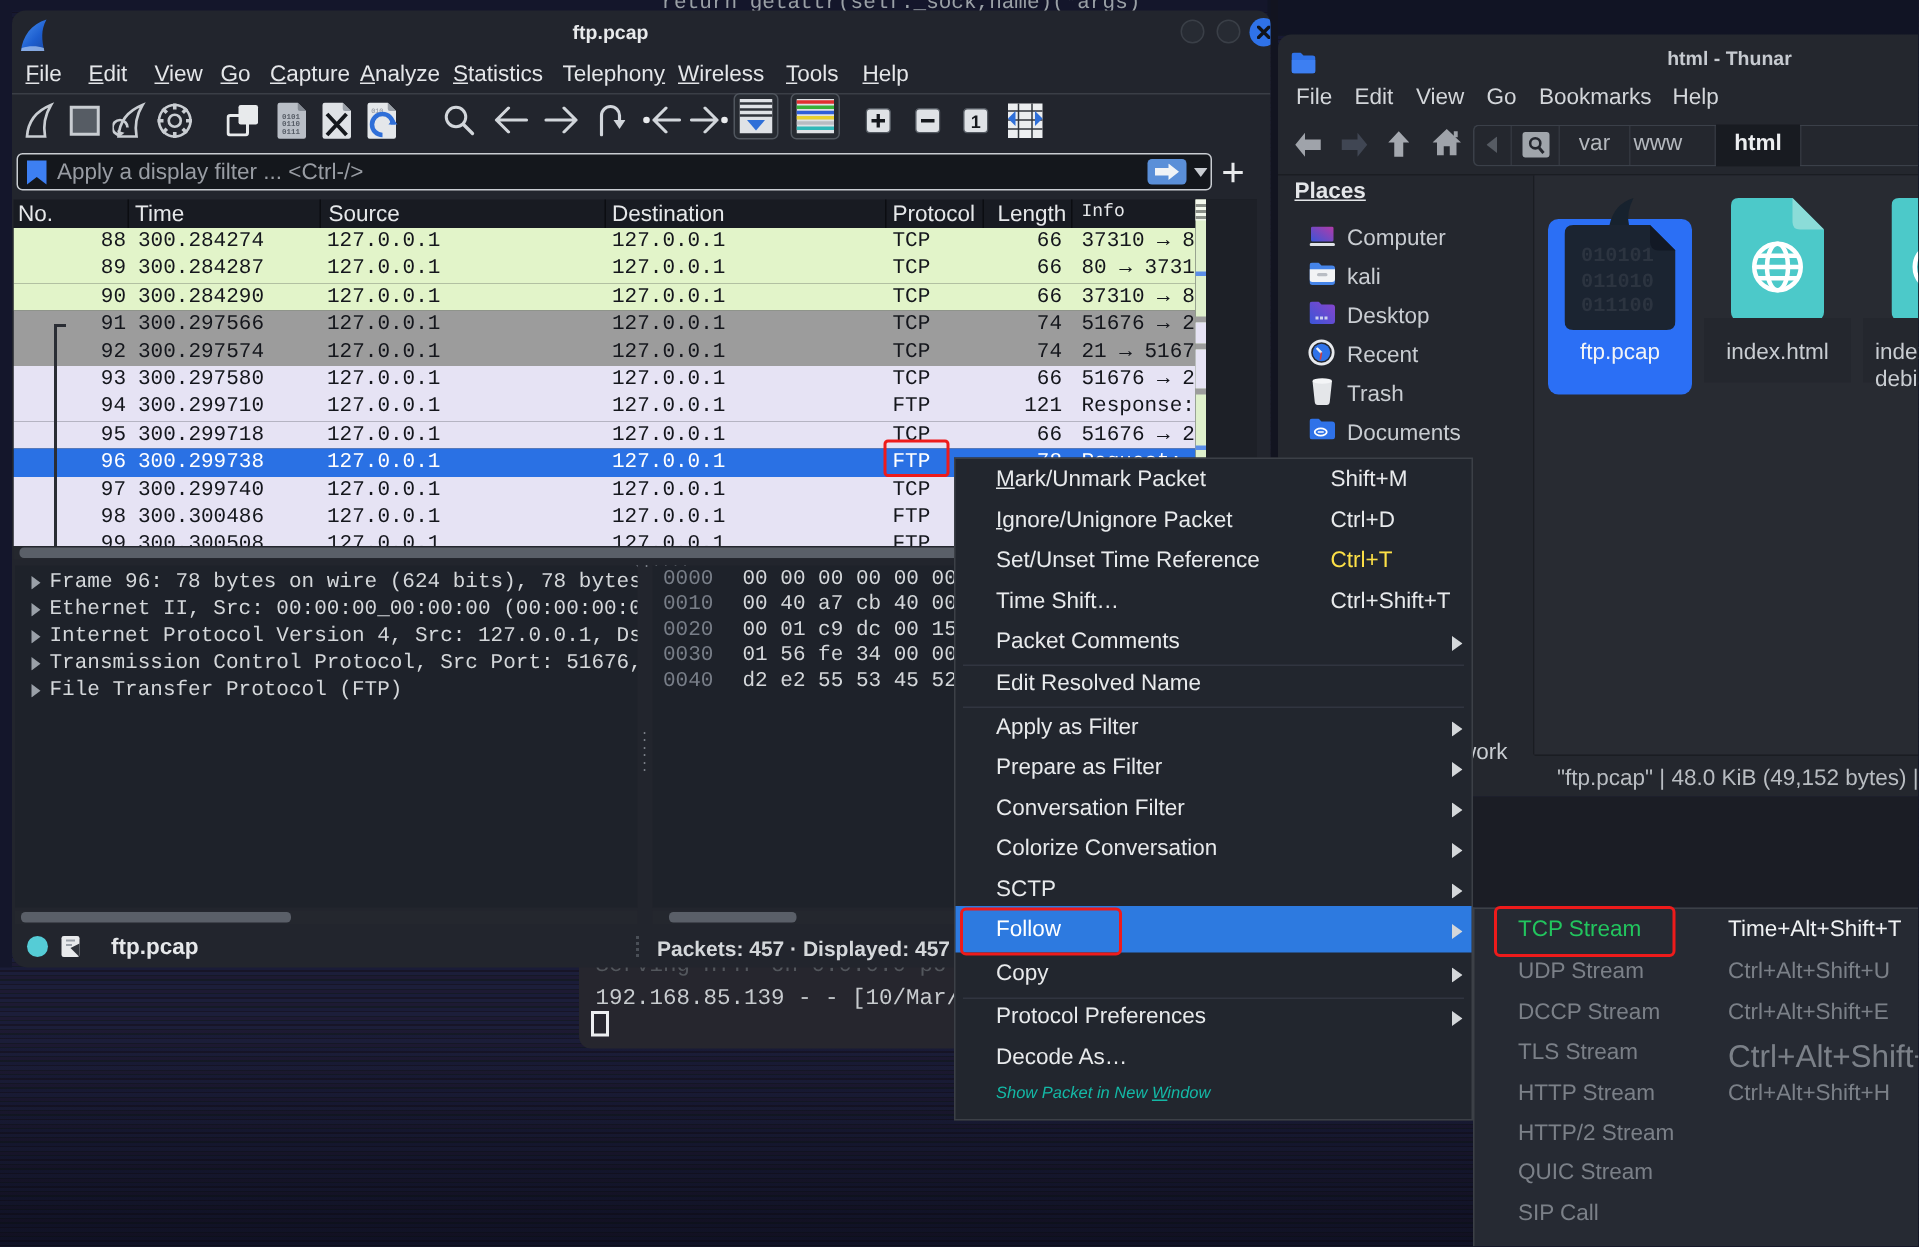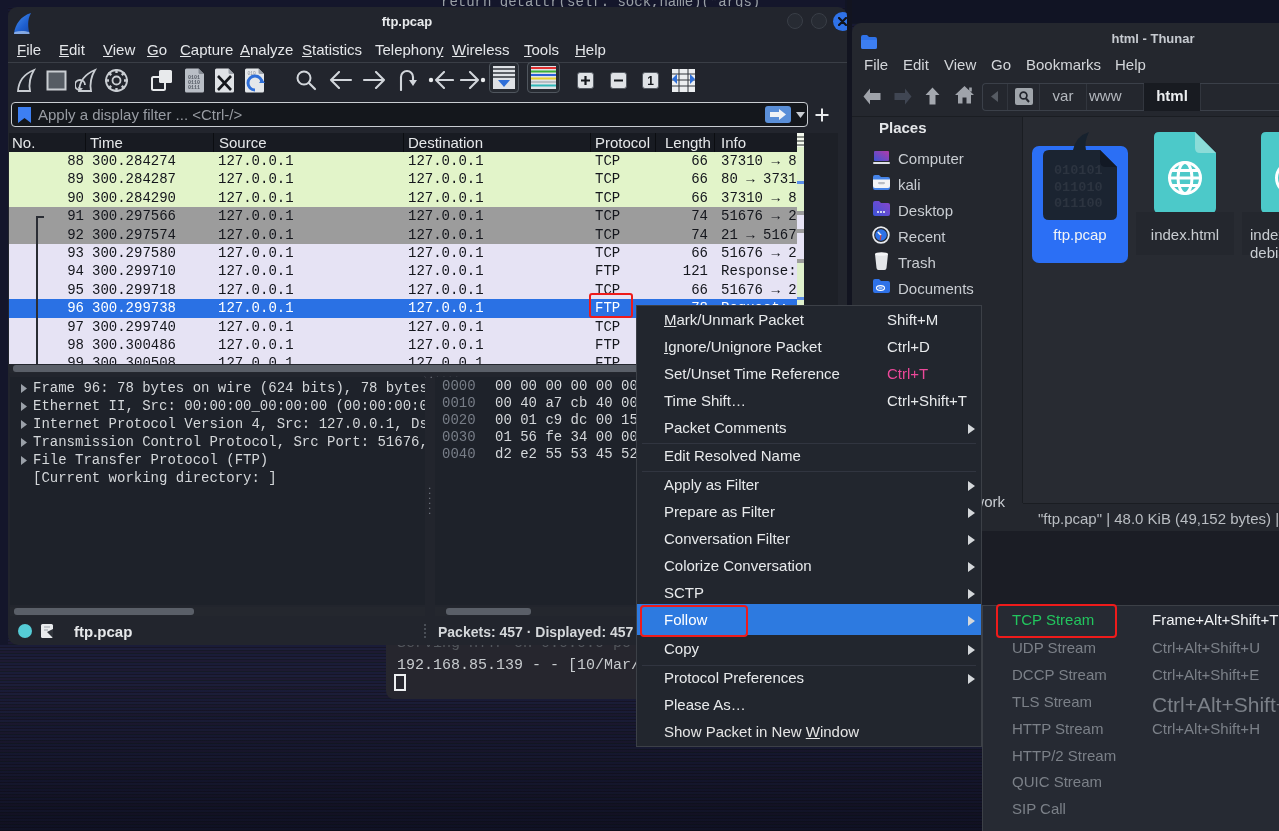--- a/index.html
+++ b/index.html
@@ -71,21 +71,21 @@
   <div class="abs" style="left:188px;top:64px;width:46px;height:19px;color:#b4b8be;font-size:15px;text-align:center;">var</div>
   <div class="abs" style="left:234px;top:61px;width:1px;height:26px;background:#32363e;"></div>
   <div class="abs" style="left:237px;top:64px;width:52px;height:19px;color:#b4b8be;font-size:15px;text-align:left;">www</div>
   <div class="abs" style="left:291px;top:61px;width:1px;height:26px;background:#32363e;"></div>
   <div class="abs" style="left:292px;top:60px;width:56px;height:28px;background:#181b21;"></div>
   <div class="abs" style="left:292px;top:64px;width:56px;height:19px;color:#eceef0;font-size:15px;font-weight:bold;text-align:center;">html</div>
   <div class="abs" style="left:348px;top:61px;width:1px;height:26px;background:#32363e;"></div>
 
   <div class="abs" style="left:0px;top:93px;width:427px;height:1px;background:#1a1d22;"></div>
 
-  <div class="abs" style="left:27px;top:96px;color:#e4e6e9;font-size:15px;font-weight:bold;">Places</div>
+  <div class="abs" style="left:11px;top:96px;color:#e4e6e9;font-size:15px;font-weight:bold;text-decoration:underline;">Places</div>
 
   <svg class="abs" style="left:21px;top:128px;" width="17" height="14" viewBox="0 0 17 14">
         <rect x="1" y="0" width="15" height="10" rx="1" fill="url(#gcomp)"></rect>
         <rect x="0" y="11" width="17" height="2" rx="1" fill="#dfe2e6"></rect>
         <defs>
           <linearGradient id="gcomp" x1="0" y1="1" x2="1" y2="0">
             <stop offset="0" stop-color="#3a55d8"></stop>
             <stop offset="1" stop-color="#b43aa8"></stop>
           </linearGradient>
         </defs>
@@ -335,21 +335,21 @@
         <path d="M7,0.5 v13 M0.5,7 h13" stroke="#e8eaec" stroke-width="2"></path>
       </svg>
 
   <div class="abs" style="left:1px;top:126px;width:829px;height:19px;background:#181b22;"></div>
   <div class="abs" style="left:4px;top:127px;color:#e6e8ea;font-size:15px;">No.</div>
   <div class="abs" style="left:82px;top:127px;color:#e6e8ea;font-size:15px;">Time</div>
   <div class="abs" style="left:211px;top:127px;color:#e6e8ea;font-size:15px;">Source</div>
   <div class="abs" style="left:400px;top:127px;color:#e6e8ea;font-size:15px;">Destination</div>
   <div class="abs" style="left:587px;top:127px;color:#e6e8ea;font-size:15px;">Protocol</div>
   <div class="abs" style="left:657px;top:127px;color:#e6e8ea;font-size:15px;">Length</div>
-  <div class="abs" style="left:713px;top:127px;color:#e6e8ea;font-size:15px;">Info</div>
+  <div class="abs" style="left:713px;top:127px;color:#e6e8ea;font-size:12px;font-family:Liberation Mono, monospace;">Info</div>
   <div class="abs" style="left:77px;top:126px;width:1px;height:19px;background:#0b0d11;"></div>
   <div class="abs" style="left:205px;top:126px;width:1px;height:19px;background:#0b0d11;"></div>
   <div class="abs" style="left:395px;top:126px;width:1px;height:19px;background:#0b0d11;"></div>
   <div class="abs" style="left:582px;top:126px;width:1px;height:19px;background:#0b0d11;"></div>
   <div class="abs" style="left:647px;top:126px;width:1px;height:19px;background:#0b0d11;"></div>
   <div class="abs" style="left:706px;top:126px;width:1px;height:19px;background:#0b0d11;"></div>
   <div class="abs" style="left:1px;top:145px;width:788px;height:212px;overflow:hidden;">
   <div class="abs mono" style="left:0;top:0.0px;width:788px;height:18.4px;background:#e2f4c9;color:#14161c;font-size:14px;line-height:18.4px;white-space:pre;"><span class="abs" style="left:5px;width:70px;text-align:right;">88</span><span class="abs" style="left:83px;">300.284274</span><span class="abs" style="left:209px;">127.0.0.1</span><span class="abs" style="left:399px;">127.0.0.1</span><span class="abs" style="left:586px;">TCP</span><span class="abs" style="left:640px;width:59px;text-align:right;">66</span><span class="abs" style="left:712px;">37310 → 80 [ACK] Seq=1 Ack=1</span></div>
   <div class="abs mono" style="left:0;top:18.4px;width:788px;height:18.4px;background:#e2f4c9;color:#14161c;font-size:14px;line-height:18.4px;white-space:pre;"><span class="abs" style="left:5px;width:70px;text-align:right;">89</span><span class="abs" style="left:83px;">300.284287</span><span class="abs" style="left:209px;">127.0.0.1</span><span class="abs" style="left:399px;">127.0.0.1</span><span class="abs" style="left:586px;">TCP</span><span class="abs" style="left:640px;width:59px;text-align:right;">66</span><span class="abs" style="left:712px;">80 → 37310 [ACK] Seq=1 Ack=1</span></div>
   <div class="abs mono" style="left:0;top:36.8px;width:788px;height:18.4px;background:#e2f4c9;color:#14161c;font-size:14px;line-height:18.4px;white-space:pre;"><span class="abs" style="left:5px;width:70px;text-align:right;">90</span><span class="abs" style="left:83px;">300.284290</span><span class="abs" style="left:209px;">127.0.0.1</span><span class="abs" style="left:399px;">127.0.0.1</span><span class="abs" style="left:586px;">TCP</span><span class="abs" style="left:640px;width:59px;text-align:right;">66</span><span class="abs" style="left:712px;">37310 → 80 [ACK] Seq=2 Ack=2</span></div>
@@ -396,21 +396,20 @@
         </svg>
   <div class="abs mono" style="left:23px;top:38px;color:#d4d7da;font-size:14px;line-height:18px;white-space:pre;">Internet Protocol Version 4, Src: 127.0.0.1, Dst: 127.0.0.1</div>
   <svg class="abs" style="left:10px;top:61px;" width="8" height="9" viewBox="0 0 8 9">
           <path d="M1,0 L7,4.5 L1,9 Z" fill="#9aa0a8"></path>
         </svg>
   <div class="abs mono" style="left:23px;top:56px;color:#d4d7da;font-size:14px;line-height:18px;white-space:pre;">Transmission Control Protocol, Src Port: 51676, Dst Port: 21</div>
   <svg class="abs" style="left:10px;top:79px;" width="8" height="9" viewBox="0 0 8 9">
           <path d="M1,0 L7,4.5 L1,9 Z" fill="#9aa0a8"></path>
         </svg>
   <div class="abs mono" style="left:23px;top:74px;color:#d4d7da;font-size:14px;line-height:18px;white-space:pre;">File Transfer Protocol (FTP)</div>
-  <div class="abs mono" style="left:23px;top:92px;color:#d4d7da;font-size:14px;line-height:18px;white-space:pre;">[Current working directory: ]</div>
   </div>
   <div class="abs mono" style="left:419px;top:478px;color:#7a7f88;font-size:9px;line-height:5px;">.<br>.<br>.<br>.<br>.<br>.</div>
   <div class="abs" style="left:427px;top:370px;width:403px;height:228px;background:#1e222a;overflow:hidden;">
   <div class="abs mono" style="left:7px;top:1px;color:#787e88;font-size:14px;line-height:17px;">0000</div>
   <div class="abs mono" style="left:60px;top:1px;color:#d4d7da;font-size:14px;line-height:17px;white-space:pre;">00 00 00 00 00 00 00 00 00 00 00 00 08 00 45 10</div>
   <div class="abs mono" style="left:7px;top:18px;color:#787e88;font-size:14px;line-height:17px;">0010</div>
   <div class="abs mono" style="left:60px;top:18px;color:#d4d7da;font-size:14px;line-height:17px;white-space:pre;">00 40 a7 cb 40 00 40 06 94 aa 7f 00 00 01 7f 00</div>
   <div class="abs mono" style="left:7px;top:35px;color:#787e88;font-size:14px;line-height:17px;">0020</div>
   <div class="abs mono" style="left:60px;top:35px;color:#d4d7da;font-size:14px;line-height:17px;white-space:pre;">00 01 c9 dc 00 15 fe 34 19 52 7e 61 02 88 80 18</div>
   <div class="abs mono" style="left:7px;top:52px;color:#787e88;font-size:14px;line-height:17px;">0030</div>
@@ -436,21 +435,21 @@
 
 <div class="abs" style="left:852px;top:531px;width:427px;height:74px;background:#1b1d25;"></div>
 
 <div class="abs" id="cmenu" style="left:636px;top:305px;width:346px;height:442px;background:#22262e;border:1px solid #3c4047;box-sizing:border-box;">
   <div class="abs" style="left:0px;top:298px;width:344px;height:31px;background:#2d7ae0;"></div>
   <div class="abs" style="left:27px;top:5px;color:#e8eaec;font-size:15px;white-space:pre;"><u>M</u>ark/Unmark Packet</div>
   <div class="abs" style="left:250px;top:5px;color:#e8eaec;font-size:15px;">Shift+M</div>
   <div class="abs" style="left:27px;top:32px;color:#e8eaec;font-size:15px;white-space:pre;"><u>I</u>gnore/Unignore Packet</div>
   <div class="abs" style="left:250px;top:32px;color:#e8eaec;font-size:15px;">Ctrl+D</div>
   <div class="abs" style="left:27px;top:59px;color:#e8eaec;font-size:15px;white-space:pre;">Set/Unset Time Reference</div>
-  <div class="abs" style="left:250px;top:59px;color:#ec4899;font-size:15px;">Ctrl+T</div>
+  <div class="abs" style="left:250px;top:59px;color:#fde047;font-size:15px;">Ctrl+T</div>
   <div class="abs" style="left:27px;top:86px;color:#e8eaec;font-size:15px;white-space:pre;">Time Shift…</div>
   <div class="abs" style="left:250px;top:86px;color:#e8eaec;font-size:15px;">Ctrl+Shift+T</div>
   <div class="abs" style="left:27px;top:113px;color:#e8eaec;font-size:15px;white-space:pre;">Packet Comments</div>
   <svg class="abs" style="left:331px;top:118px;" width="7" height="10" viewBox="0 0 7 10">
         <path d="M0,0 L7,5 L0,10 Z" fill="#d4d7da"></path>
       </svg>
   <div class="abs" style="left:27px;top:141px;color:#e8eaec;font-size:15px;white-space:pre;">Edit Resolved Name</div>
   <div class="abs" style="left:27px;top:170px;color:#e8eaec;font-size:15px;white-space:pre;text-align:right;">Apply as Filter</div>
   <svg class="abs" style="left:331px;top:175px;" width="7" height="10" viewBox="0 0 7 10">
         <path d="M0,0 L7,5 L0,10 Z" fill="#d4d7da"></path>
@@ -476,31 +475,31 @@
         <path d="M0,0 L7,5 L0,10 Z" fill="#d4d7da"></path>
       </svg>
   <div class="abs" style="left:27px;top:334px;color:#e8eaec;font-size:15px;white-space:pre;">Copy</div>
   <svg class="abs" style="left:331px;top:339px;" width="7" height="10" viewBox="0 0 7 10">
         <path d="M0,0 L7,5 L0,10 Z" fill="#d4d7da"></path>
       </svg>
   <div class="abs" style="left:27px;top:363px;color:#e8eaec;font-size:15px;white-space:pre;">Protocol Preferences</div>
   <svg class="abs" style="left:331px;top:368px;" width="7" height="10" viewBox="0 0 7 10">
         <path d="M0,0 L7,5 L0,10 Z" fill="#d4d7da"></path>
       </svg>
-  <div class="abs" style="left:27px;top:390px;color:#e8eaec;font-size:15px;white-space:pre;">Please As…</div>
-  <div class="abs" style="left:27px;top:417px;color:#e5e5e5;font-size:15px;white-space:pre;">Show Packet in New <u>W</u>indow</div>
+  <div class="abs" style="left:27px;top:390px;color:#e8eaec;font-size:15px;white-space:pre;">Decode As…</div>
+  <div class="abs" style="left:27px;top:417px;color:#14b8a6;font-size:11px;white-space:pre;font-style:italic;">Show Packet in New <u>W</u>indow</div>
   <div class="abs" style="left:5px;top:137.0px;width:334px;height:1px;background:#313540;"></div>
   <div class="abs" style="left:5px;top:165.0px;width:334px;height:1px;background:#313540;"></div>
   <div class="abs" style="left:5px;top:358.5px;width:334px;height:1px;background:#313540;"></div>
   <div class="abs" style="left:3px;top:299px;width:108px;height:32px;border:2.5px solid #ee1b1b;border-radius:4px;box-sizing:border-box;"></div>
 </div>
 
 <div class="abs" id="smenu" style="left:982px;top:605px;width:297px;height:226px;background:#262a33;border:1px solid #3c4047;border-right:none;border-bottom:none;box-sizing:border-box;">
   <div class="abs" style="left:29px;top:5px;color:#22c55e;font-size:15px;">TCP Stream</div>
-  <div class="abs" style="left:169px;top:5px;color:#f0f2f4;font-size:15px;">Frame+Alt+Shift+T</div>
+  <div class="abs" style="left:169px;top:5px;color:#f0f2f4;font-size:15px;">Time+Alt+Shift+T</div>
   <div class="abs" style="left:29px;top:33px;color:#7b8088;font-size:15px;">UDP Stream</div>
   <div class="abs" style="left:169px;top:33px;color:#7b8088;font-size:15px;">Ctrl+Alt+Shift+U</div>
   <div class="abs" style="left:29px;top:60px;color:#7b8088;font-size:15px;">DCCP Stream</div>
   <div class="abs" style="left:169px;top:60px;color:#7b8088;font-size:15px;">Ctrl+Alt+Shift+E</div>
   <div class="abs" style="left:29px;top:87px;color:#7b8088;font-size:15px;">TLS Stream</div>
   <div class="abs" style="left:169px;top:87px;color:#7b8088;font-size:21px;">Ctrl+Alt+Shift+S</div>
   <div class="abs" style="left:29px;top:114px;color:#7b8088;font-size:15px;">HTTP Stream</div>
   <div class="abs" style="left:169px;top:114px;color:#7b8088;font-size:15px;">Ctrl+Alt+Shift+H</div>
   <div class="abs" style="left:29px;top:141px;color:#7b8088;font-size:15px;">HTTP/2 Stream</div>
   <div class="abs" style="left:29px;top:167px;color:#7b8088;font-size:15px;">QUIC Stream</div>

